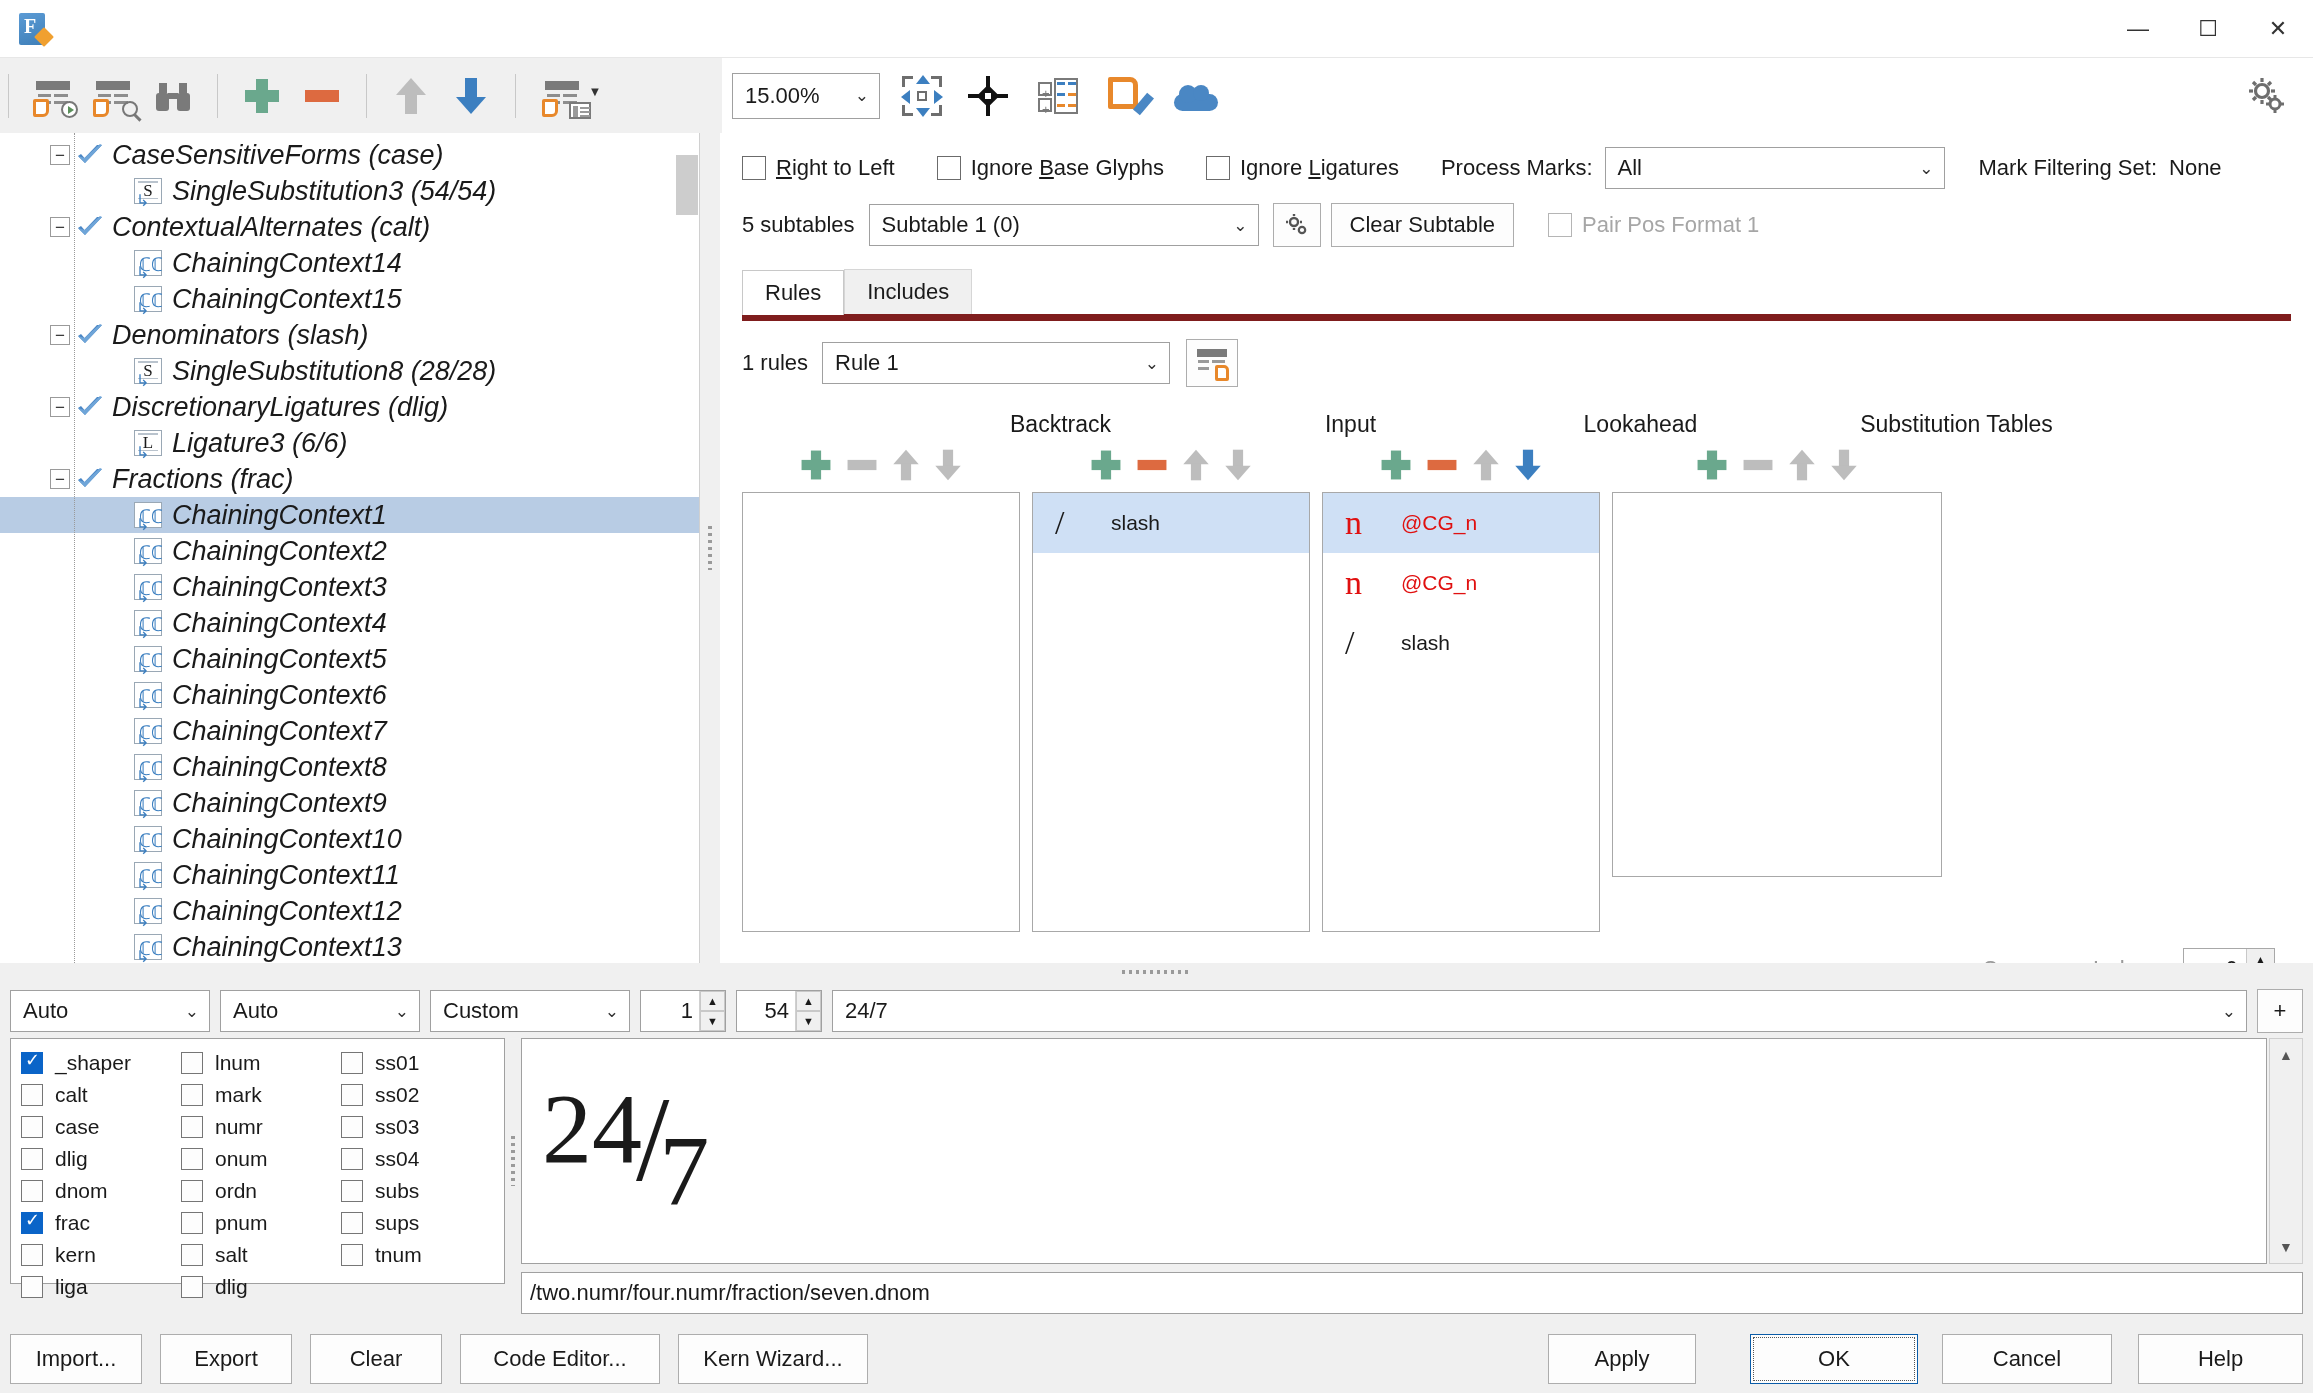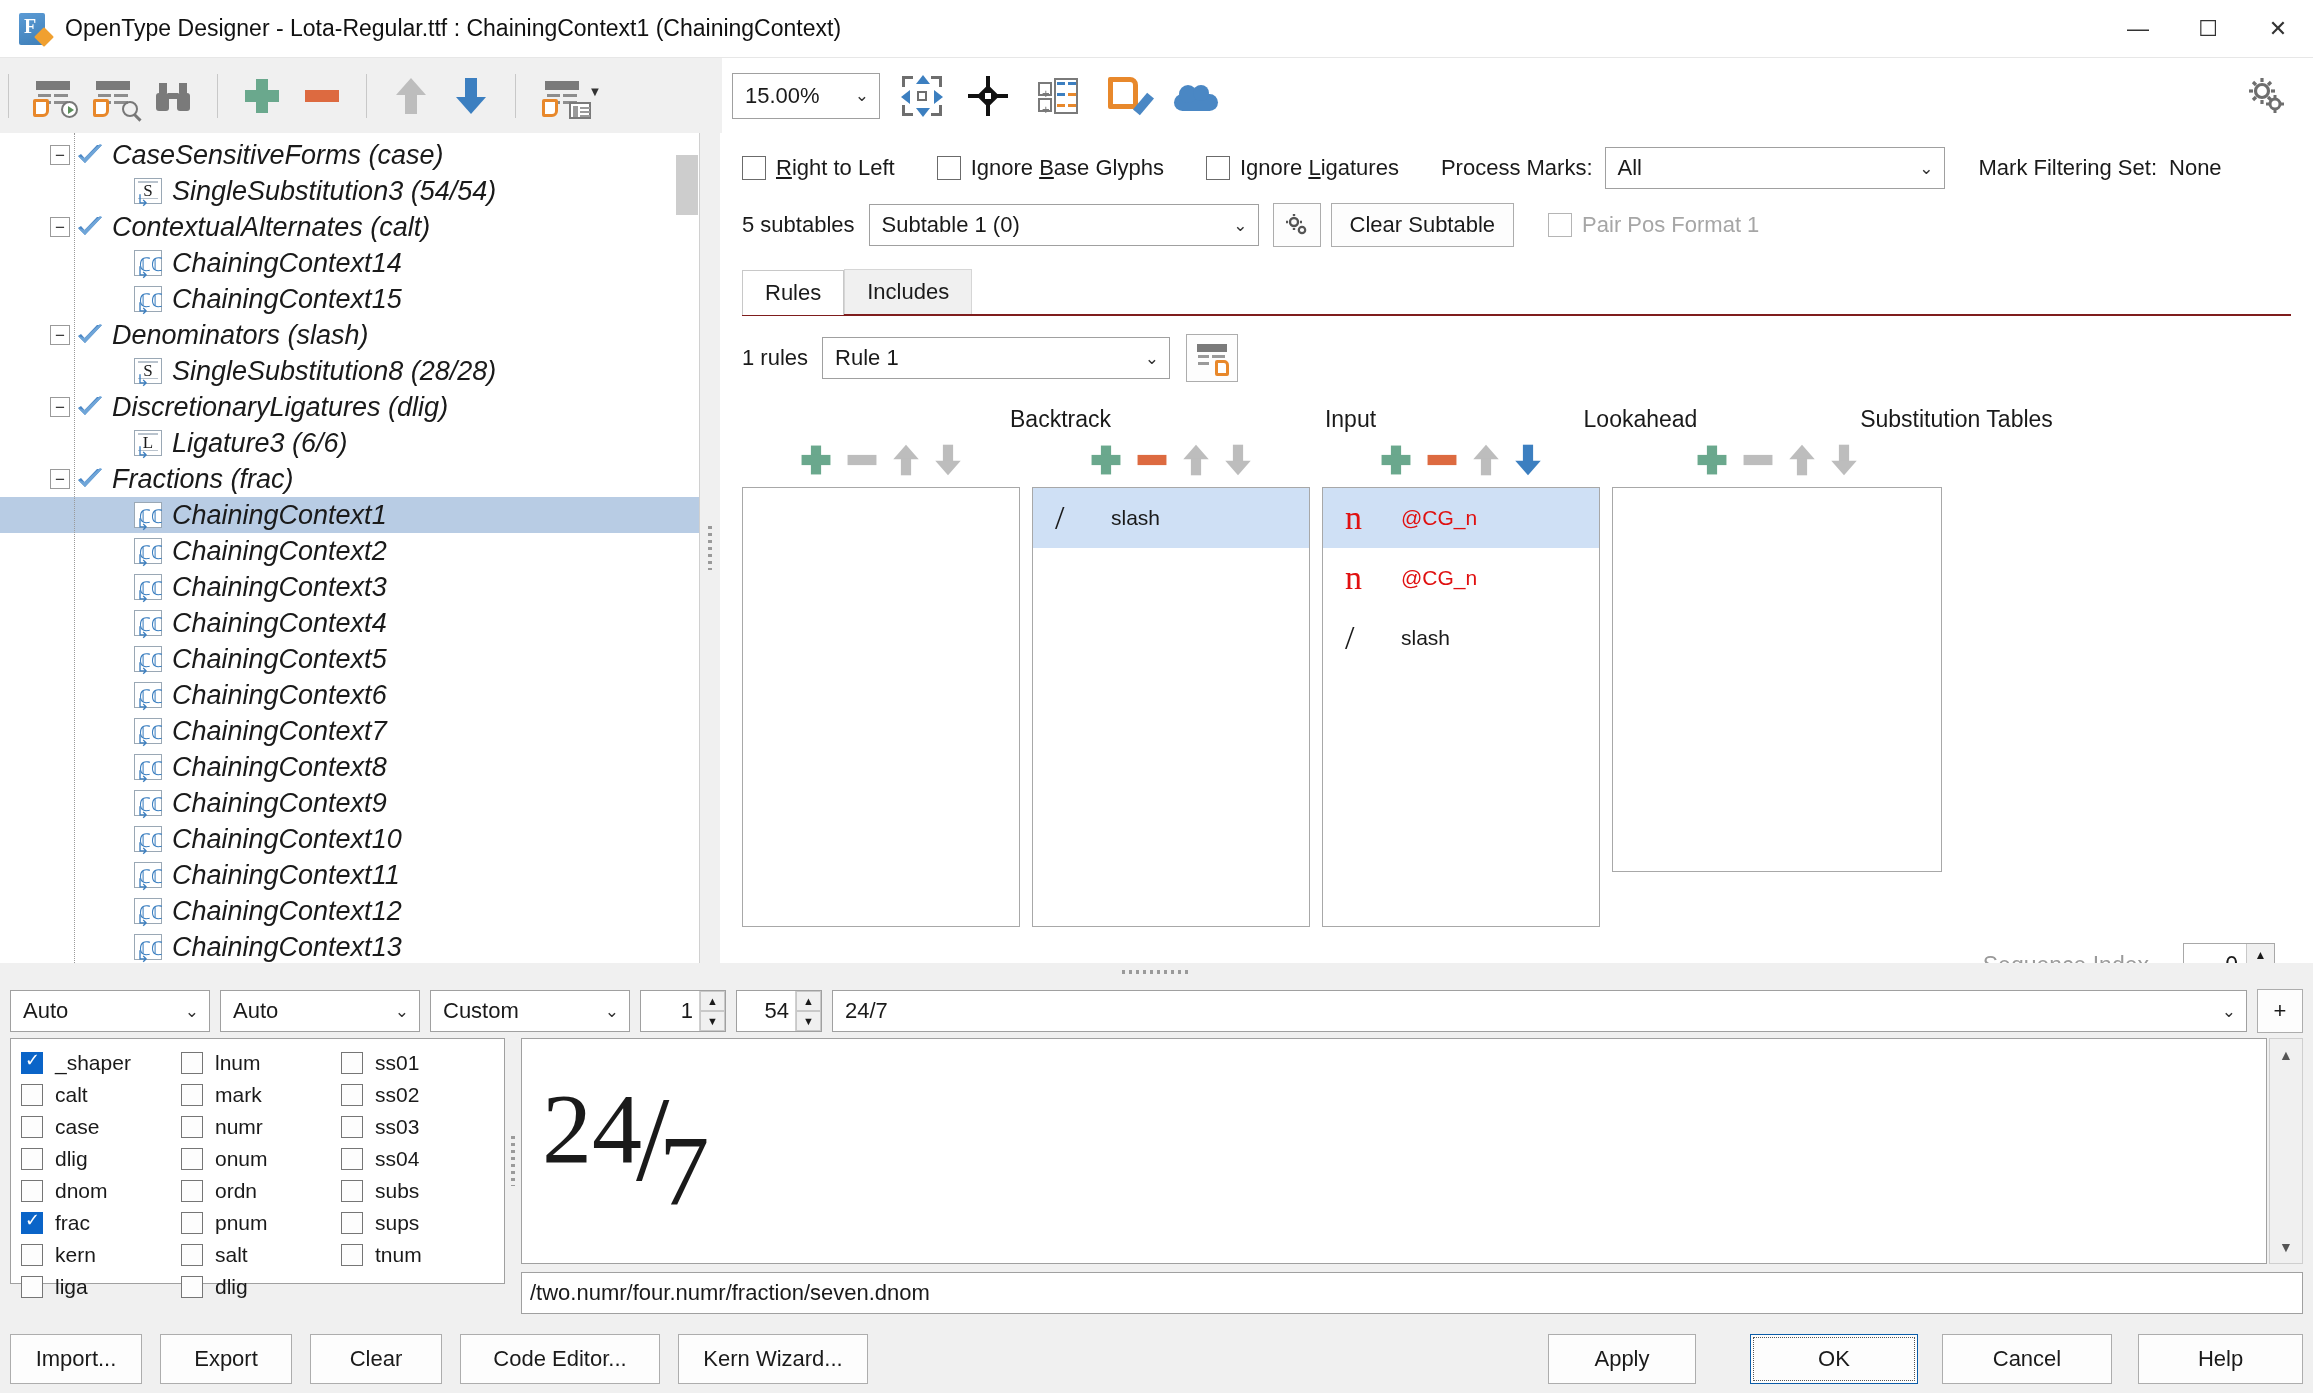--- a/index.html
+++ b/index.html
@@ -196,21 +196,21 @@
   .sub-row { display:flex; align-items:center; padding:14px 22px 0 22px; }
   .btn {
     height:44px; border:1px solid #adadad; background:#fdfdfd; font-size:22px;
     display:inline-flex; align-items:center; justify-content:center; padding:0 18px; cursor:pointer;
   }
 
   .gear-btn { width:48px; height:44px; border:1px solid #adadad; background:#fdfdfd;
      display:flex;align-items:center;justify-content:center;}
 
   
-  .tabs { display:flex; align-items:flex-end; margin:22px 0 0 22px; border-bottom:2px solid #7f1d1d; }
+  .tabs { display:flex; align-items:flex-end; margin:22px 0 0 22px; border-bottom:7px solid #7f1d1d; }
   .tab { padding:9px 22px; font-size:22px; border:1px solid transparent; border-bottom:none; }
   .tab.active { background:#fff; border-color:#c8c8c8; position:relative; top:1px; }
   .tab.inactive { background:#f0f0f0; border-color:#d6d6d6; }
 
   .rules-row { display:flex; align-items:center; padding:18px 0 0 22px; }
 
   .cols-header { display:flex; padding:10px 0 0 0;justify-content:center; }
   .col-title { text-align:center; font-size:23px; }
 
   .col-tools { display:flex; align-items:center; justify-content:center; gap:12px; height:54px; }
@@ -271,21 +271,20 @@
   .btn-big.default { border:1px solid #0a5ca8; outline:1px dotted #555; outline-offset:-4px; }
 </style>
 </head>
 <body>
 
 <div class="titlebar">
   <div class="app-icon">
     <div class="sheet"></div>
       <div class="pen"></div>
   </div>
-  <div class="title-text">OpenType Designer - Lota-Regular.ttf : ChainingContext1 (ChainingContext)</div>
   <div class="wincontrols">
     <div>—</div>
     <div>☐</div>
     <div>✕</div>
   </div>
 </div>
 
 <div class="toolbar">
   <div class="tb-sep" style="margin-left:8px"></div>
 

